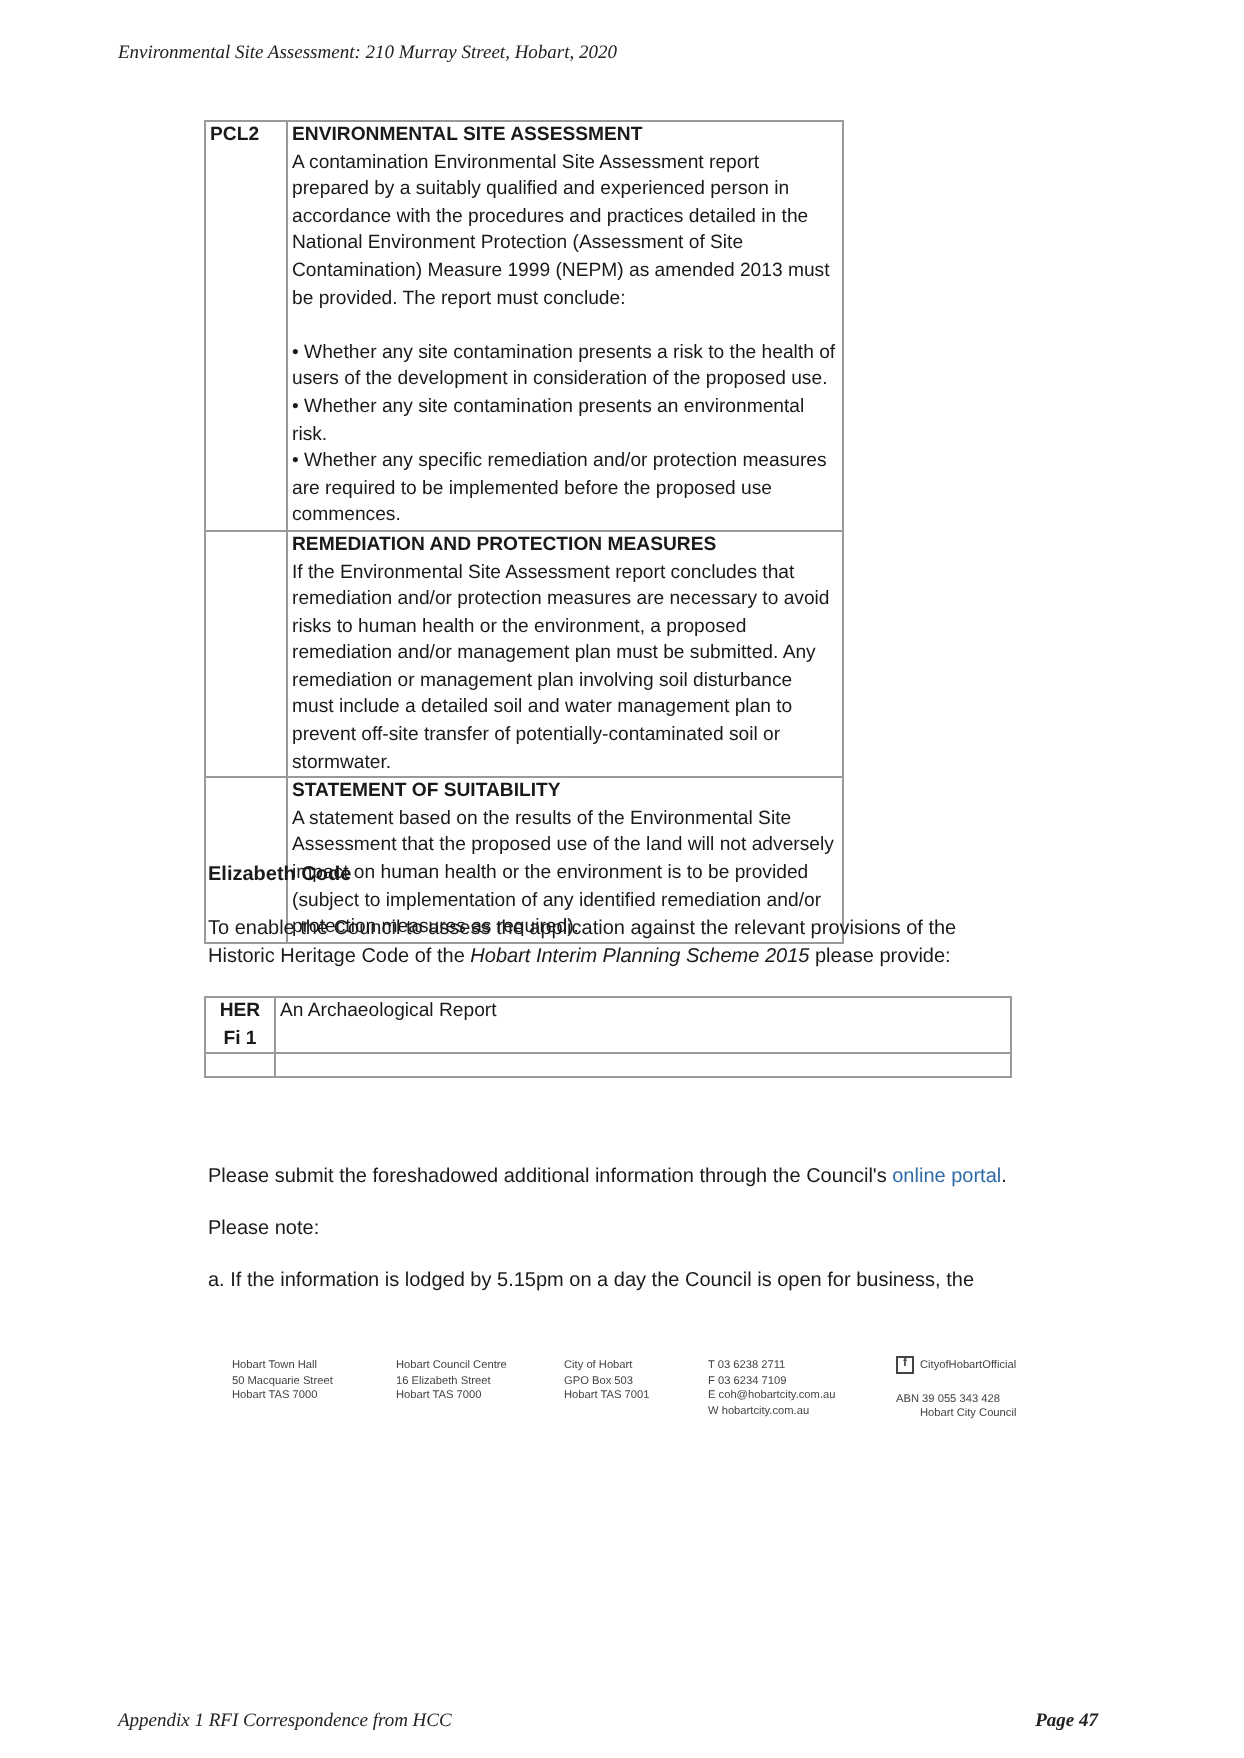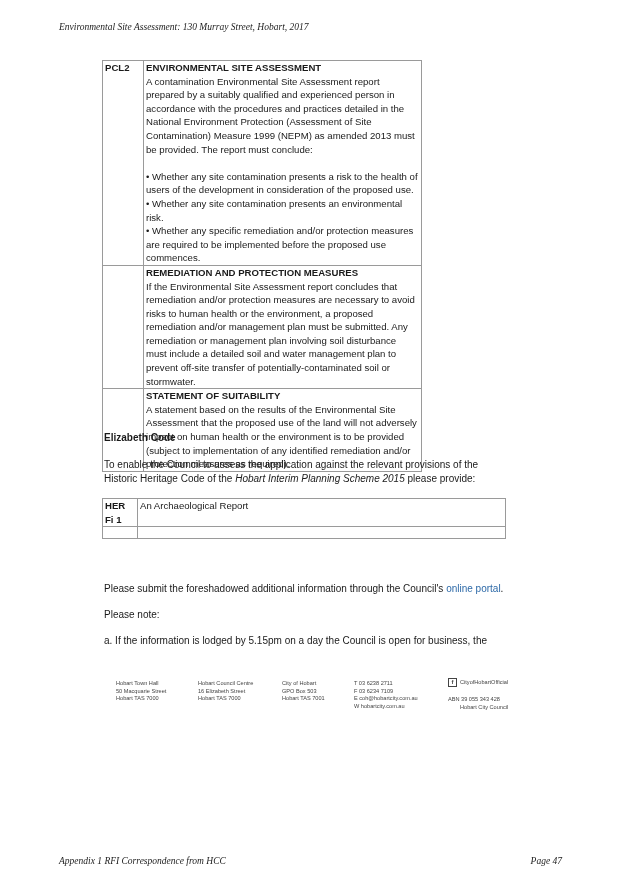--- a/index.html
+++ b/index.html
@@ -1,19 +1,19 @@
 <!DOCTYPE html>
 <html><head>
 <meta charset="utf-8">
 <style>
   html, body { margin: 0; padding: 0; background: #ffffff; }
   body { width: 622px; height: 879px; position: relative; overflow: hidden; font-family: "Liberation Sans", sans-serif; color: #1a1a1a; }
   .running-header { position: absolute; left: 59px; top: 22px; font-family: "Liberation Serif", serif; font-style: italic; font-size: 9.5px; color: #222; }
   .running-footer { position: absolute; left: 59px; top: 856px; font-family: "Liberation Serif", serif; font-style: italic; font-size: 9.5px; color: #222; }
-  .page-number { position: absolute; right: 60px; top: 856px; font-family: "Liberation Serif", serif; font-style: italic; font-size: 9.5px; color: #222; }
+  .page-number { position: absolute; right: 73px; top: 856px; font-family: "Liberation Serif", serif; font-style: italic; font-size: 9.5px; color: #222; font-weight: bold; }
 
   table.req { position: absolute; border-collapse: collapse; font-size: 9.6px; line-height: 13.6px; }
   table.req td { border: 1px solid #9a9a9a; vertical-align: top; padding: 0 2px 0 2px; }
   table.req td.code { font-weight: bold; width: 36px; }
   .req-title { font-weight: bold; display: block; }
   .req-body { display: block; white-space: pre-line; }
 
   #pcl-table { left: 102px; top: 60px; width: 320px; }
   #pcl-table tr.r1 td { height: 176px; }
   #pcl-table tr.r2 td { height: 104px; }
@@ -21,30 +21,30 @@
 
   .heading { position: absolute; left: 104px; top: 432px; font-weight: bold; font-size: 10px; }
   .para { position: absolute; left: 104px; font-size: 10px; line-height: 13.5px; color: #1a1a1a; }
   .para i { font-style: italic; }
   .link { color: #2e6aa8; }
 
   #her-table { left: 102px; top: 498px; width: 404px; }
   #her-table tr.h1 td { height: 26px; }
   #her-table tr.sp td { height: 11px; }
   #her-table tr.h2 td { height: 26px; }
-  #her-table td.code { width: 30px; }
+  #her-table td.code { width: 30px; text-align: center; }
   #her-table tr.h2 td.desc { vertical-align: bottom; padding-bottom: 2px; }
 
   .letterhead { position: absolute; top: 680px; font-size: 5.6px; line-height: 7.6px; color: #444; white-space: pre-line; }
   .fb-box { display: inline-block; width: 7px; height: 7px; border: 1px solid #444; font-size: 6px; line-height: 7px; text-align: center; font-weight: bold; vertical-align: middle; margin-right: 3px; }
 </style>
 </head>
 <body>
 
-<div class="running-header">Environmental Site Assessment: 130 Murray Street, Hobart, 2017</div>
+<div class="running-header">Environmental Site Assessment: 210 Murray Street, Hobart, 2020</div>
 
 <table class="req" id="pcl-table">
   <tbody>
       <tr class="r1">
     <td class="code">PCL2</td>
     <td>
       <span class="req-title">ENVIRONMENTAL SITE ASSESSMENT</span>
       <span class="req-body">A contamination Environmental Site Assessment report prepared by a suitably qualified and experienced person in accordance with the procedures and practices detailed in the National Environment Protection (Assessment of Site Contamination) Measure 1999 (NEPM) as amended 2013 must be provided. The report must conclude:
 
 • Whether any site contamination presents a risk to the health of users of the development in consideration of the proposed use.

